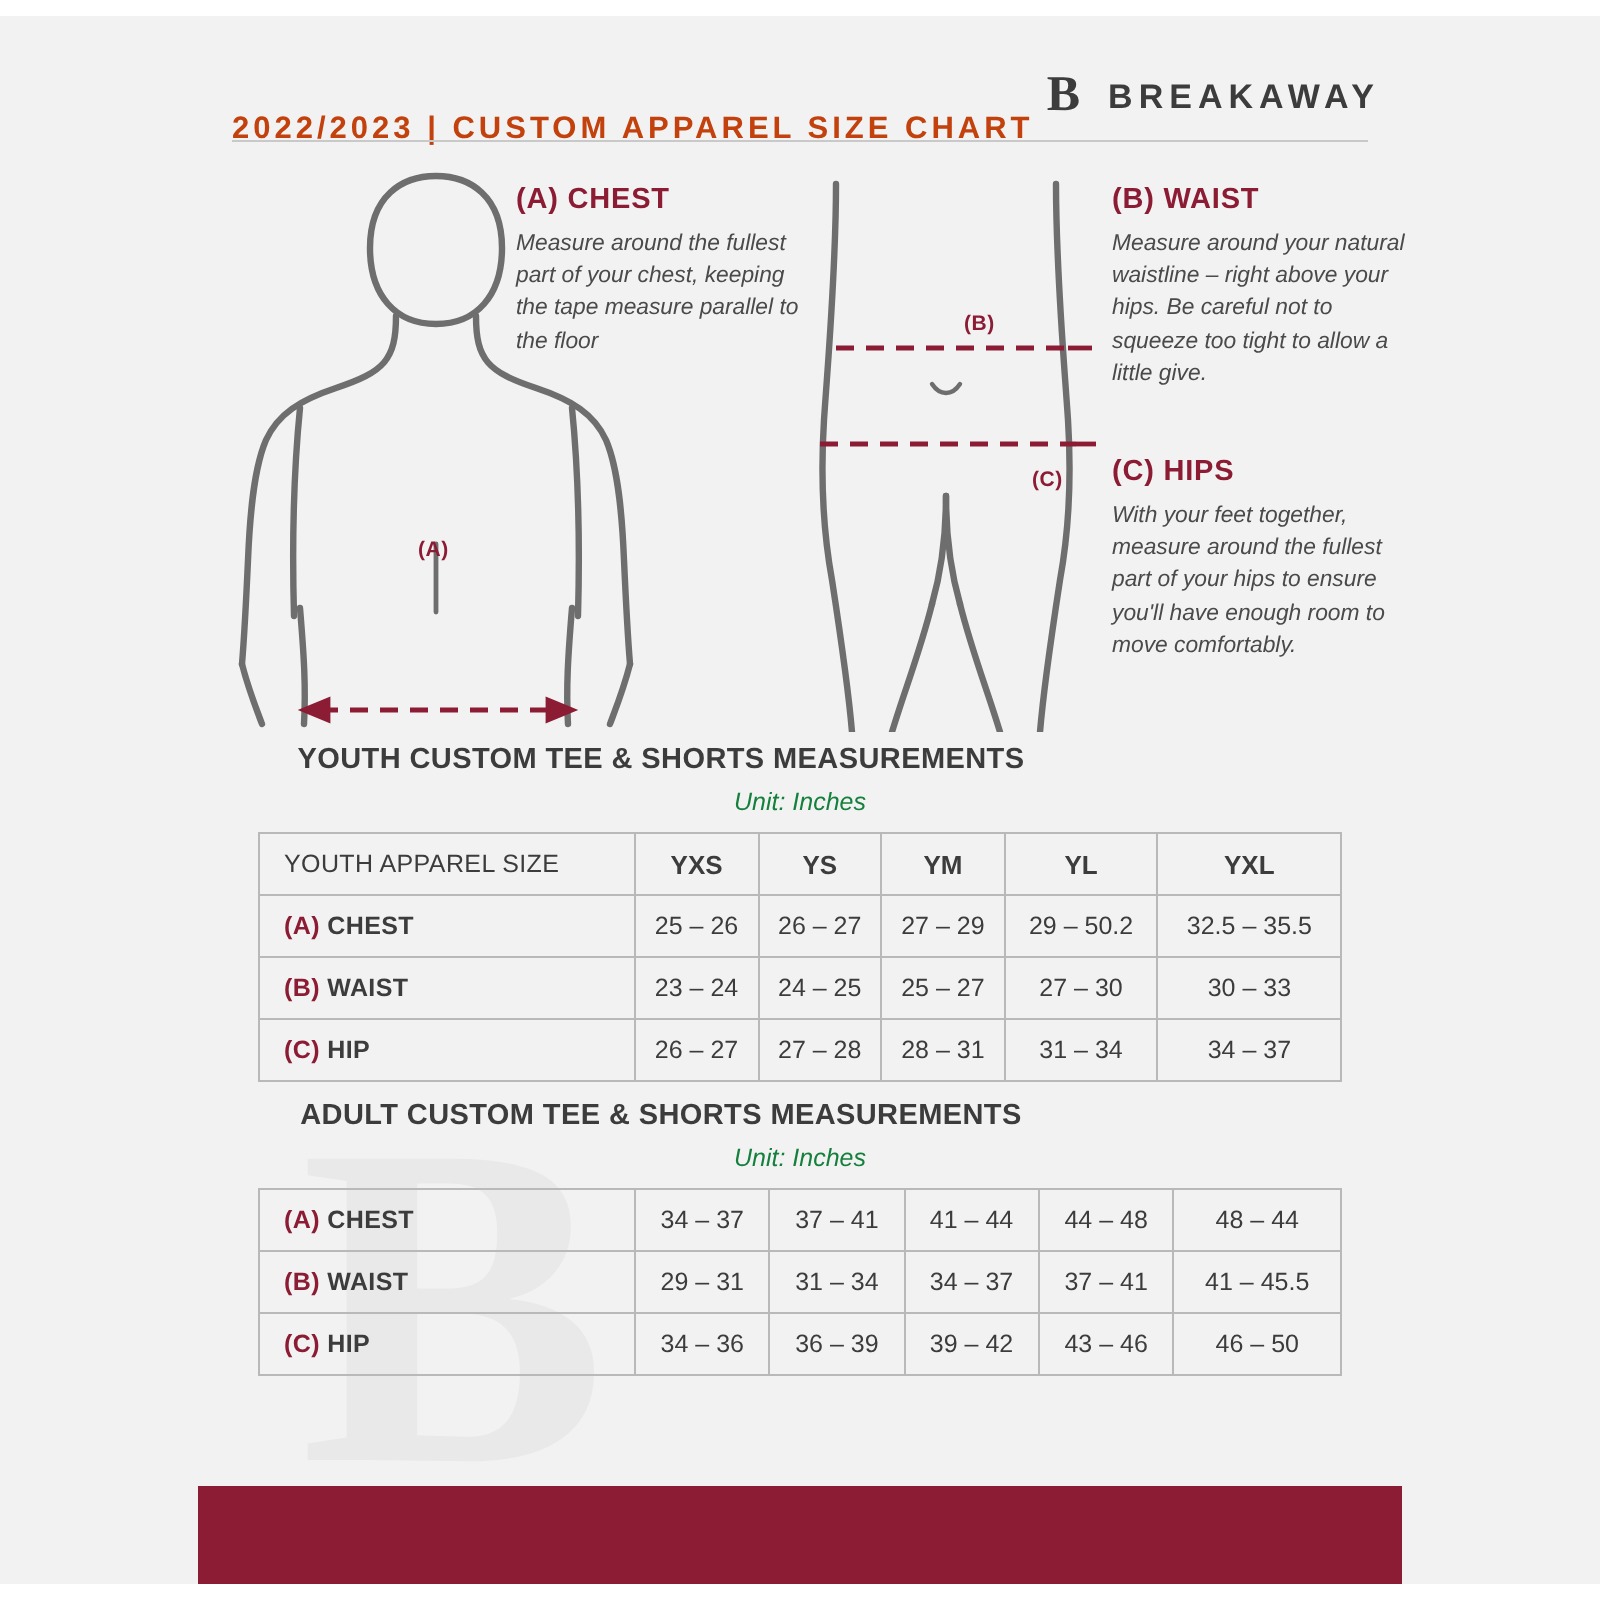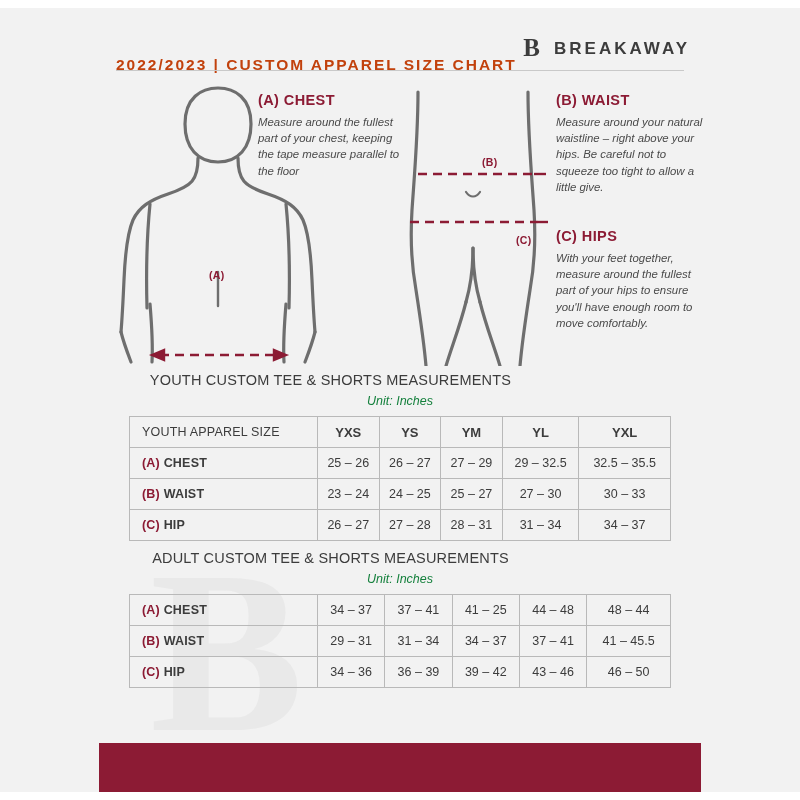--- a/index.html
+++ b/index.html
@@ -118,21 +118,21 @@
     font-weight: bold;
     color: #8c1b34;
     letter-spacing: 0.3px;
   }
   
   .block-title {
     position: absolute;
     width: 661px;
     text-align: center;
     font-size: 14.5px;
-    font-weight: normal;
+    font-weight: bold;
     color: #3c3c3c;
     letter-spacing: 0.2px;
   }
   .block-unit {
     position: absolute;
     width: 800px;
     text-align: center;
     font-size: 12.5px;
     font-style: italic;
     color: #15803d;
@@ -281,21 +281,21 @@
           <td>YXL</td>
         </tr>
         <tr>
           <td class="rowhead">
             <span class="tag">(A) </span>
             <span class="rowlabel">CHEST</span>
           </td>
           <td>25 – 26</td>
           <td>26 – 27</td>
           <td>27 – 29</td>
-          <td>29 – 32.5</td>
+          <td>29 – 50.2</td>
           <td>32.5 – 35.5</td>
         </tr>
         <tr>
           <td class="rowhead">
             <span class="tag">(B) </span>
             <span class="rowlabel">WAIST</span>
           </td>
           <td>23 – 24</td>
           <td>24 – 25</td>
           <td>25 – 27</td>
@@ -320,21 +320,21 @@
     <div class="block-unit" style="top:564px;">Unit: Inches</div>
     <table class="size-table" style="top:586px;">
       <tbody>
         <tr>
           <td class="rowhead">
             <span class="tag">(A) </span>
             <span class="rowlabel">CHEST</span>
           </td>
           <td>34 – 37</td>
           <td>37 – 41</td>
-          <td>41 – 25</td>
+          <td>41 – 44</td>
           <td>44 – 48</td>
           <td>48 – 44</td>
         </tr>
         <tr>
           <td class="rowhead">
             <span class="tag">(B) </span>
             <span class="rowlabel">WAIST</span>
           </td>
           <td>29 – 31</td>
           <td>31 – 34</td>

